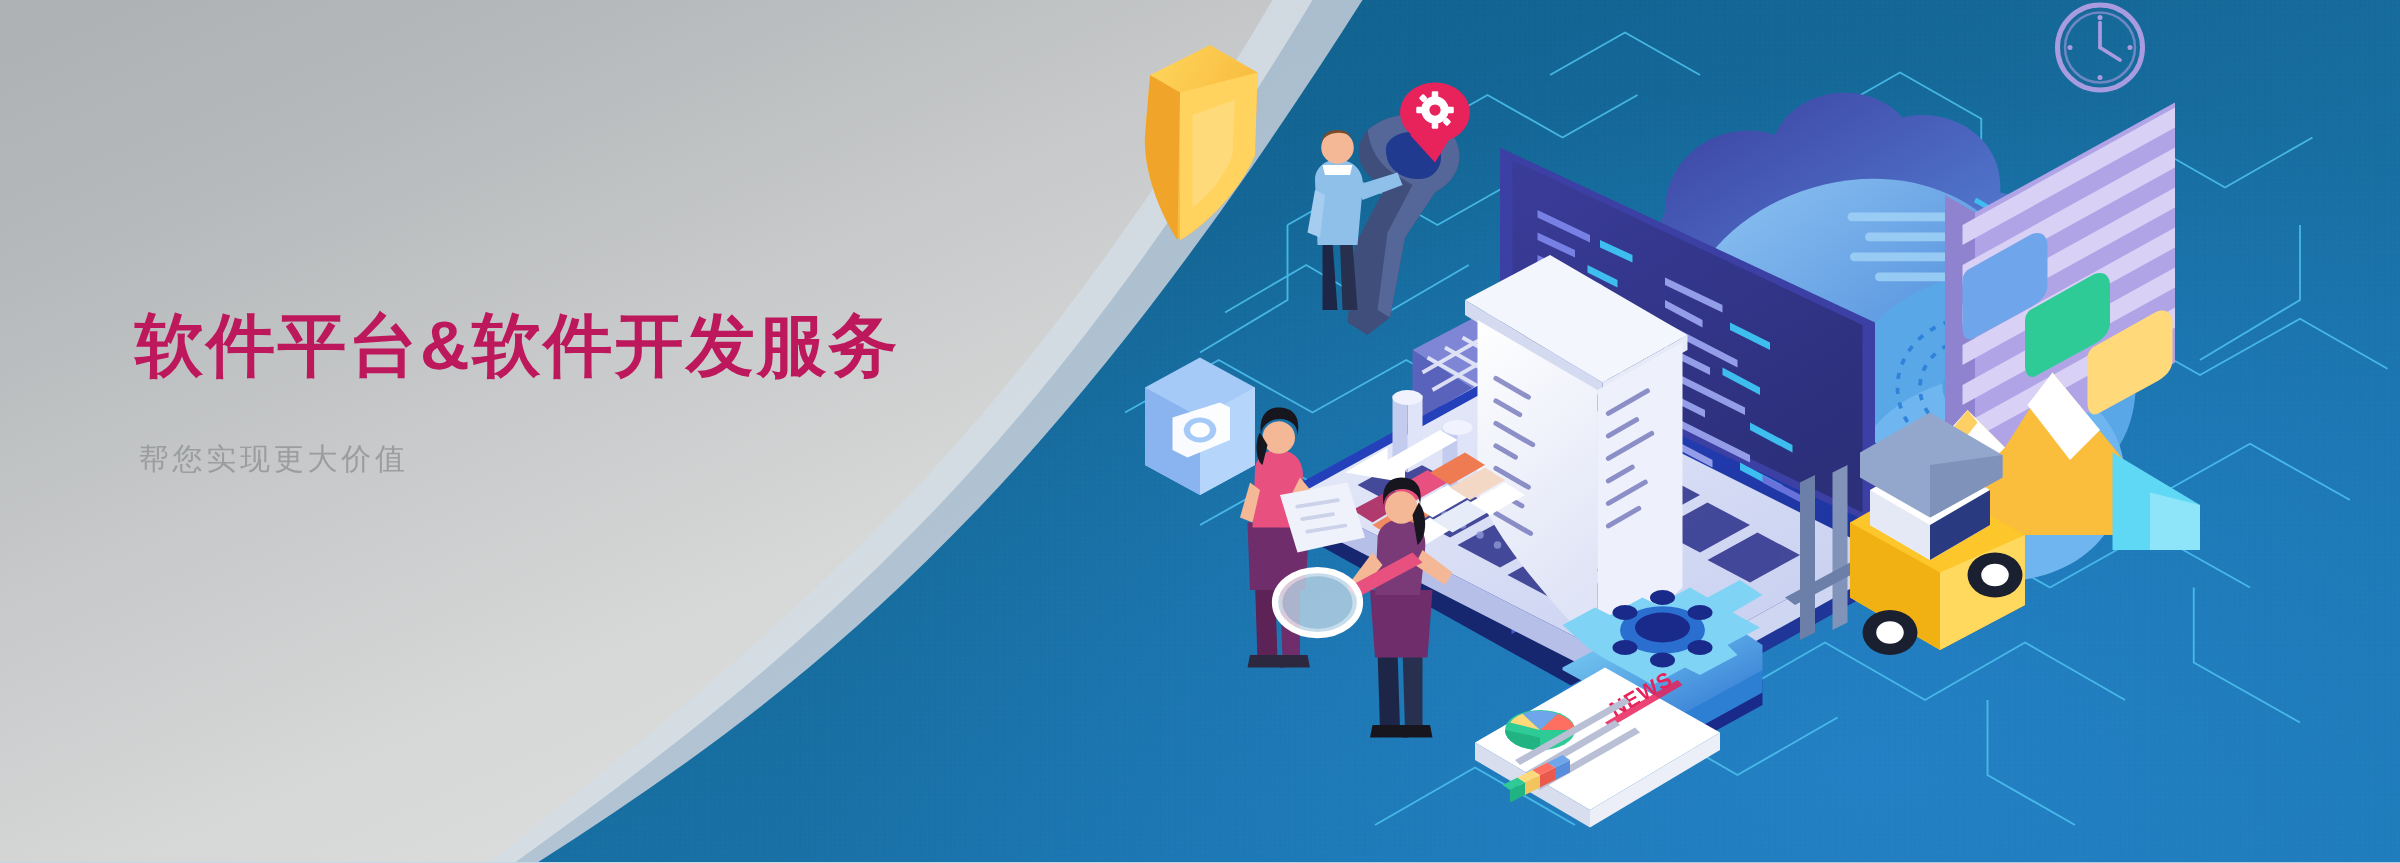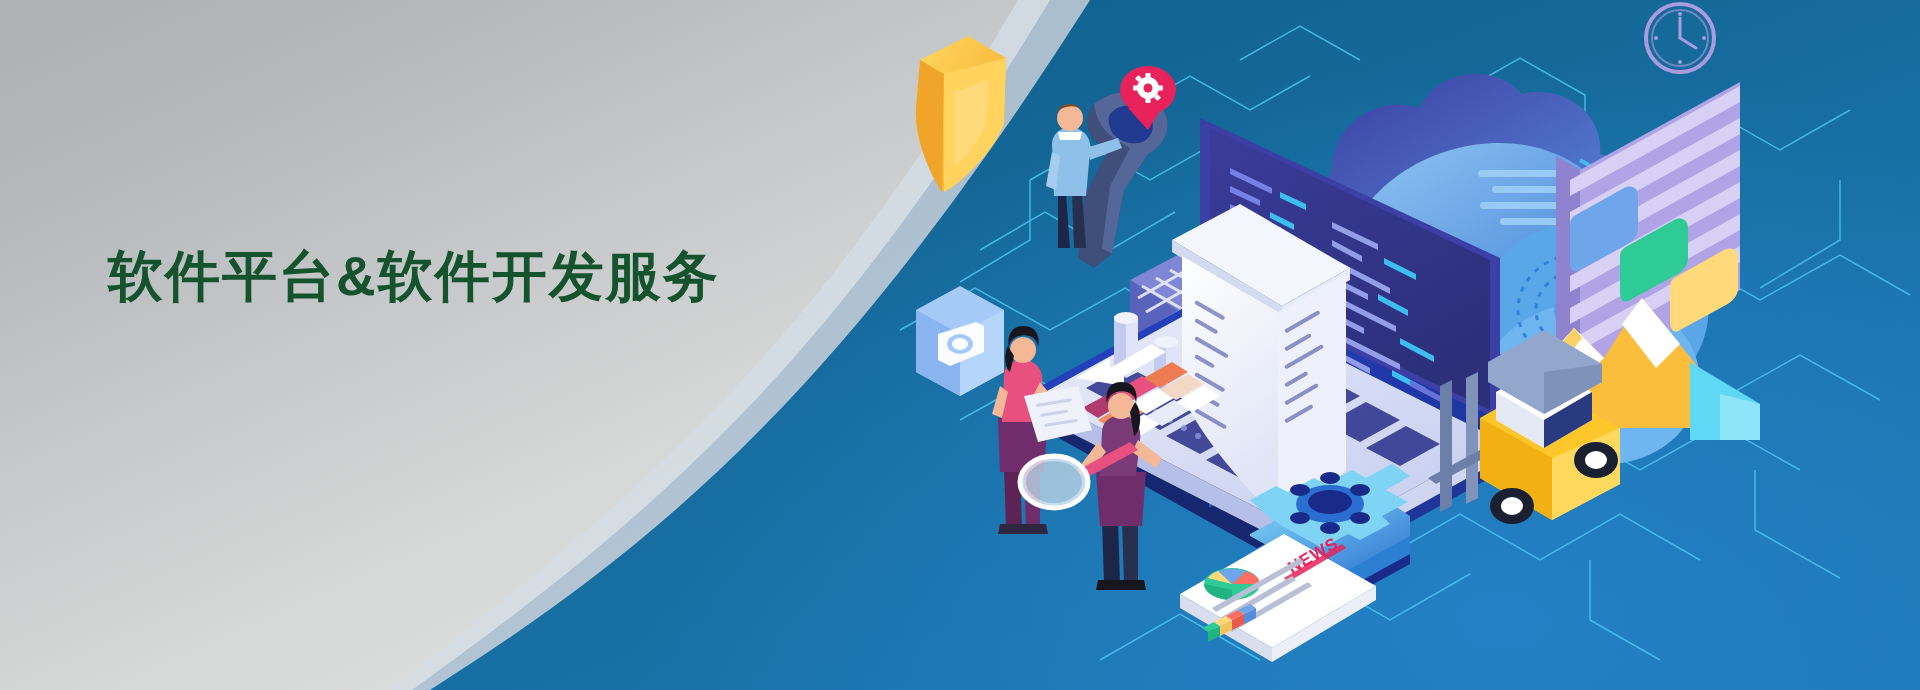--- a/index.html
+++ b/index.html
@@ -35,21 +35,21 @@
 
   
   #copy{
     position:absolute;left:108px;top:246px;width:760px;
     z-index:40;
   }
   #headline{
     font-size:55px;
     font-weight:700;
     letter-spacing:2px;
-    color:#14532d;
+    color:#be185d;
     line-height:1.12;
     white-space:nowrap;
     margin:0;
   }
   #subhead{
     margin:44px 0 0 3px;
     font-size:24px;
     font-weight:400;
     letter-spacing:3px;
     color:#9b9d9e;
@@ -560,15 +560,16 @@
 
     <path d="M0,0 L1090,0 C1020,110 900,290 760,430 C650,542 540,620 430,690 L0,690 Z" fill="url(#bandMid)" opacity=".95"></path>
 
     <path d="M0,0 L1050,0 C985,108 870,285 732,424 C625,533 520,612 412,690 L0,690 Z" fill="url(#bandLight)"></path>
 
     <path d="M0,0 L1018,0 C956,106 843,281 706,418 C601,525 498,605 392,690 L0,690 Z" fill="url(#grayGrad)"></path>
   </svg>
 
   <div id="copy">
     <h1 id="headline">软件平台&amp;软件开发服务</h1>
+    <p id="subhead">帮您实现更大价值</p>
   </div>
 
 </div>
 
 </body></html>

